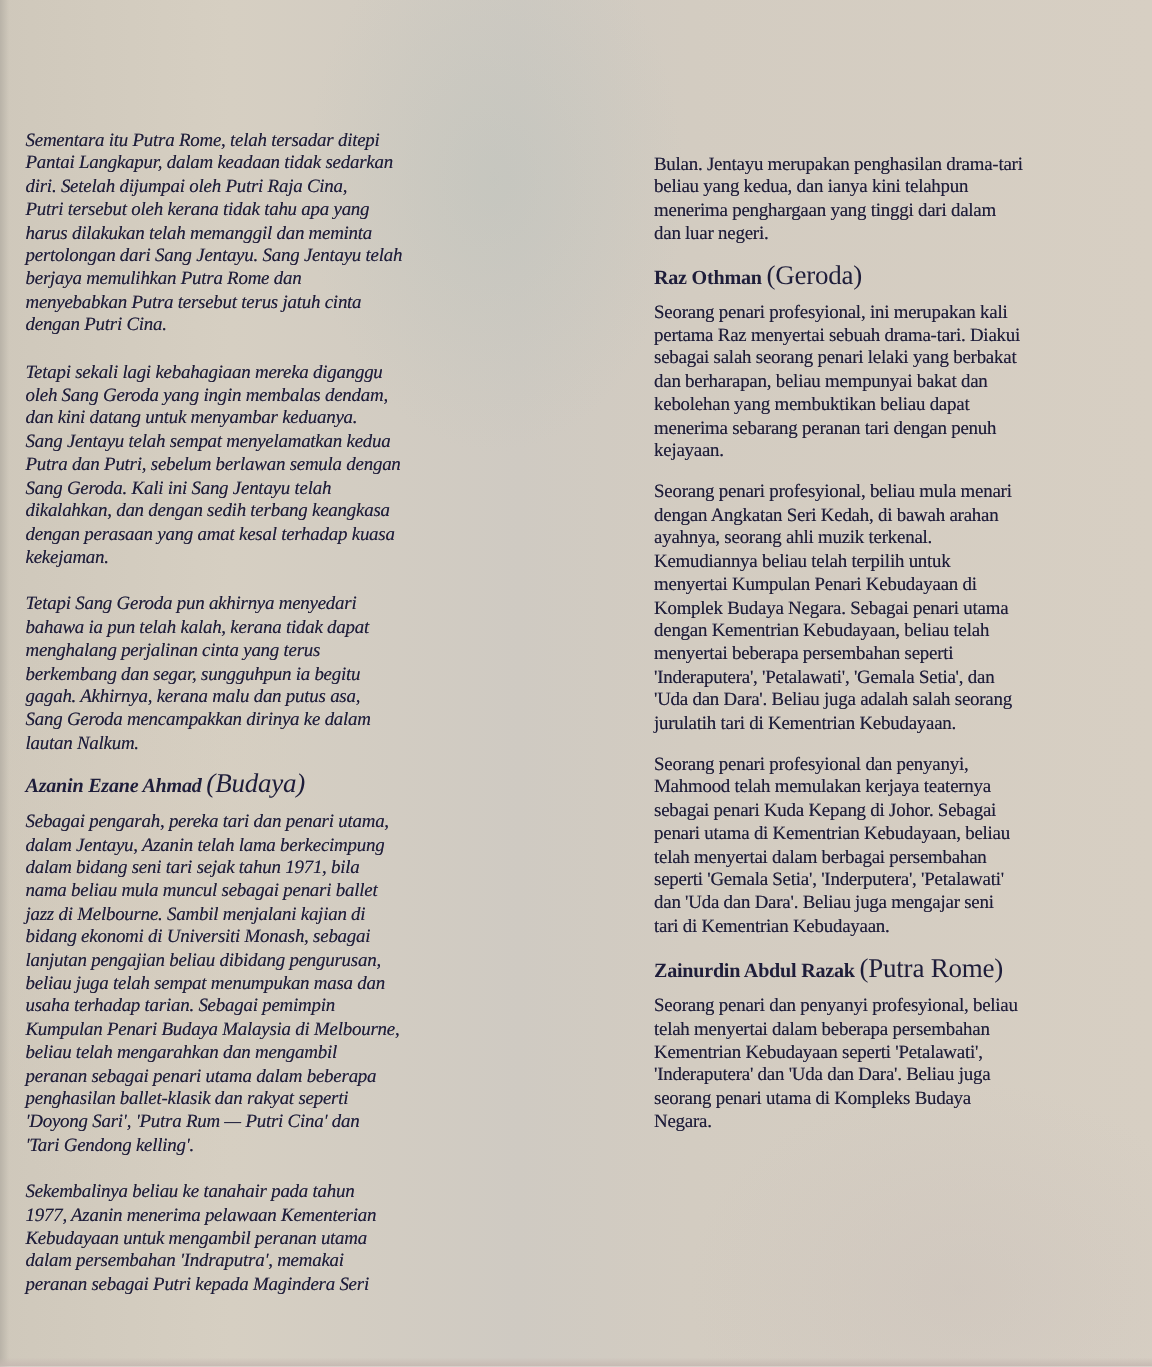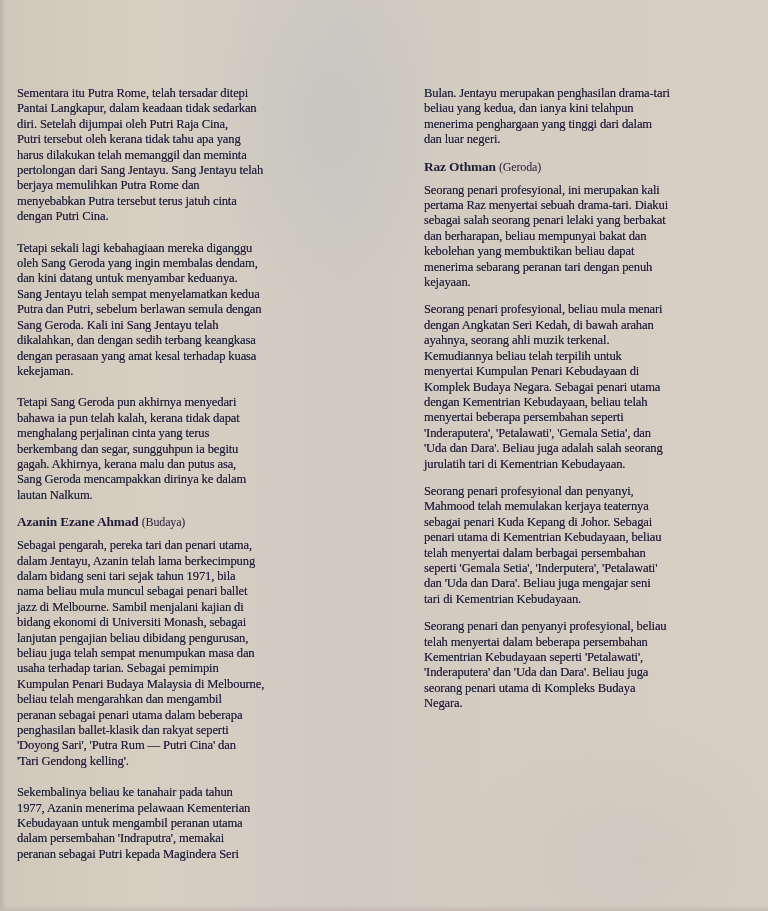--- a/index.html
+++ b/index.html
@@ -34,41 +34,43 @@
   .column {
     position: absolute;
     top: 86px;
     font-size: 12.6px;
     line-height: 15.4px;
     letter-spacing: -0.15px;
   }
   .col-left {
     left: 17px;
     width: 300px;
+    font-style: italic;
   }
   .col-right {
-    left: 424px;
+    left: 436px;
     width: 305px;
+    margin-top: 16px;
   }
   .para {
     margin: 0 0 14px 0;
     white-space: pre-line;
     text-shadow: 0 0 0.4px rgba(30,29,58,0.6);
   }
   .heading {
     margin: 0 0 8px 0;
     font-size: 13.4px;
     line-height: 16px;
   }
   .heading .name {
     font-weight: bold;
   }
   .heading .role {
     font-weight: normal;
-    font-size: 12px;
+    font-size: 18px;
   }
 </style>
 </head>
 <body>
 
 <div class="page-edge-left"></div>
 <div class="page-edge-bottom"></div>
 
 <div class="column col-left">
   <p class="para" style="margin-bottom:16px">Sementara itu Putra Rome, telah tersadar ditepi
@@ -164,20 +166,24 @@
 Mahmood telah memulakan kerjaya teaternya
 sebagai penari Kuda Kepang di Johor. Sebagai
 penari utama di Kementrian Kebudayaan, beliau
 telah menyertai dalam berbagai persembahan
 seperti 'Gemala Setia', 'Inderputera', 'Petalawati'
 dan 'Uda dan Dara'. Beliau juga mengajar seni
 tari di Kementrian Kebudayaan.</p>
   </div>
 
   <div class="section">
+    <div class="heading">
+      <span class="name">Zainurdin Abdul Razak</span>
+      <span class="role">(Putra Rome)</span>
+    </div>
     <p class="para">Seorang penari dan penyanyi profesyional, beliau
 telah menyertai dalam beberapa persembahan
 Kementrian Kebudayaan seperti 'Petalawati',
 'Inderaputera' dan 'Uda dan Dara'. Beliau juga
 seorang penari utama di Kompleks Budaya
 Negara.</p>
   </div>
 </div>
 
 </body></html>

